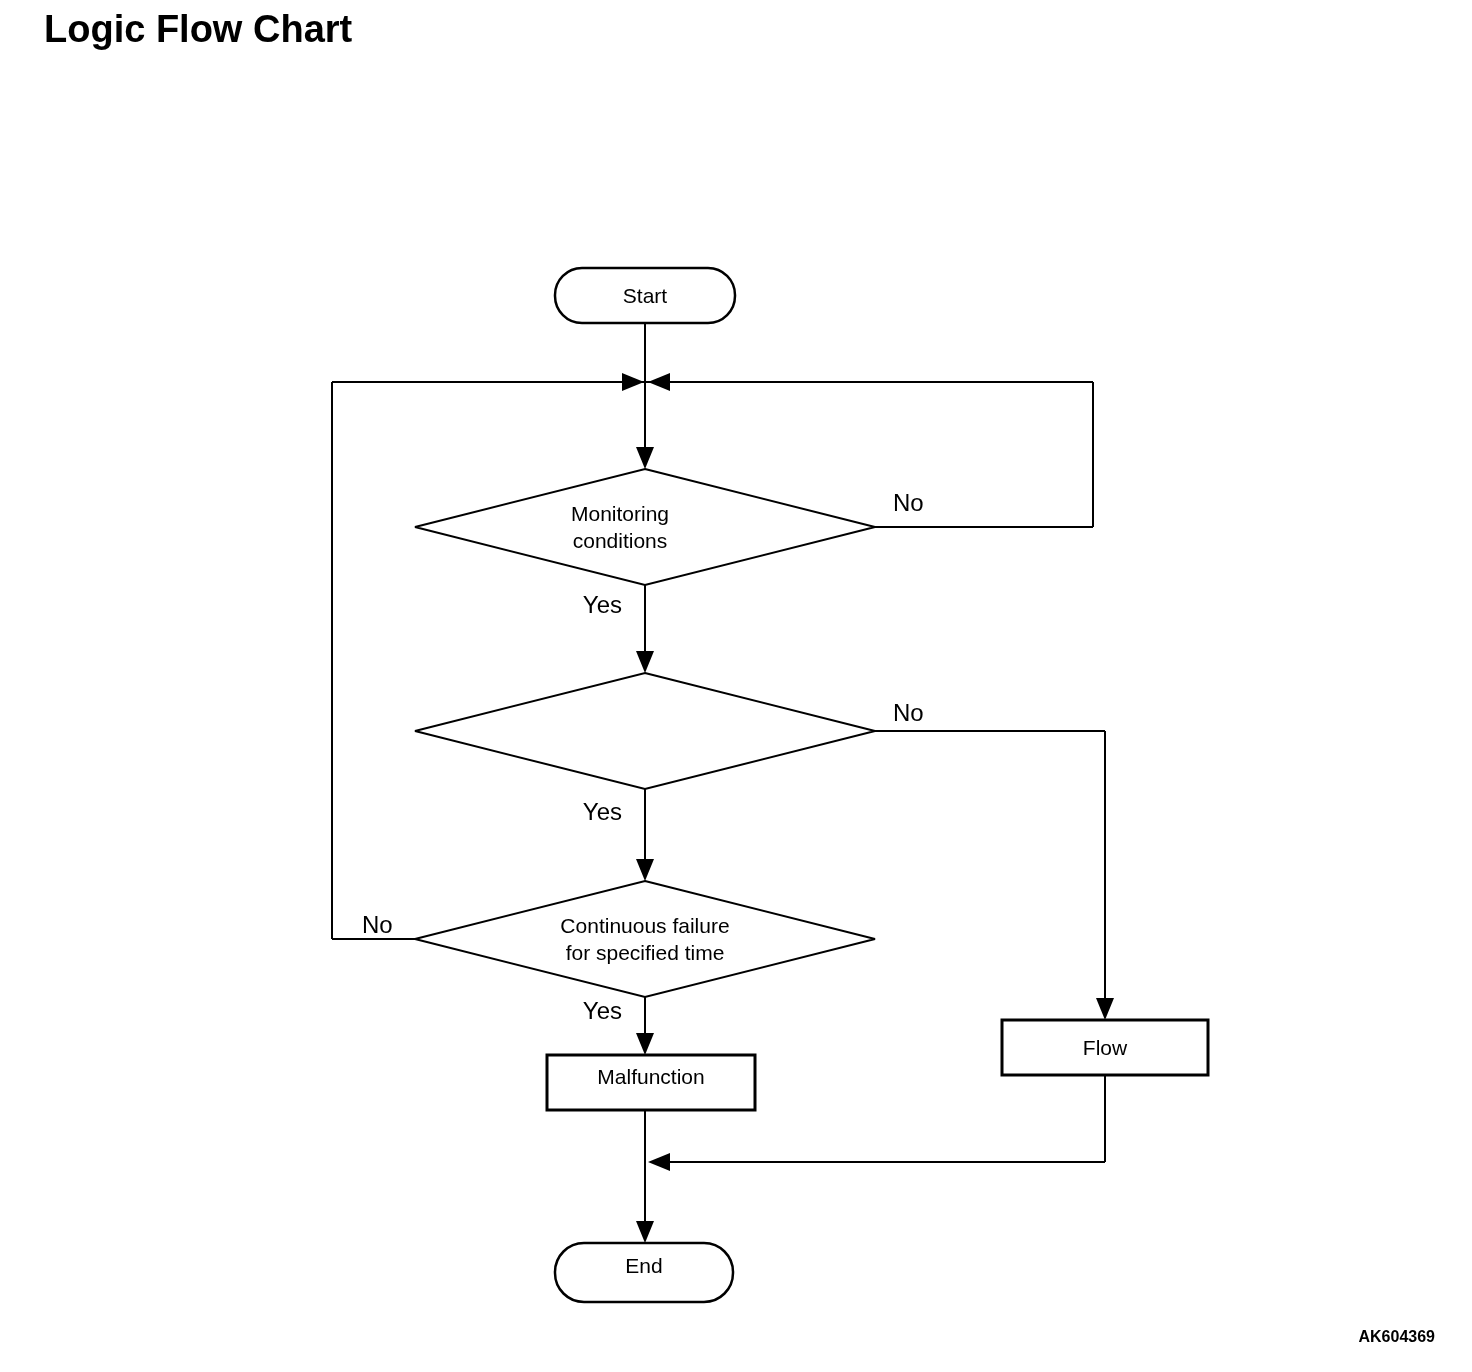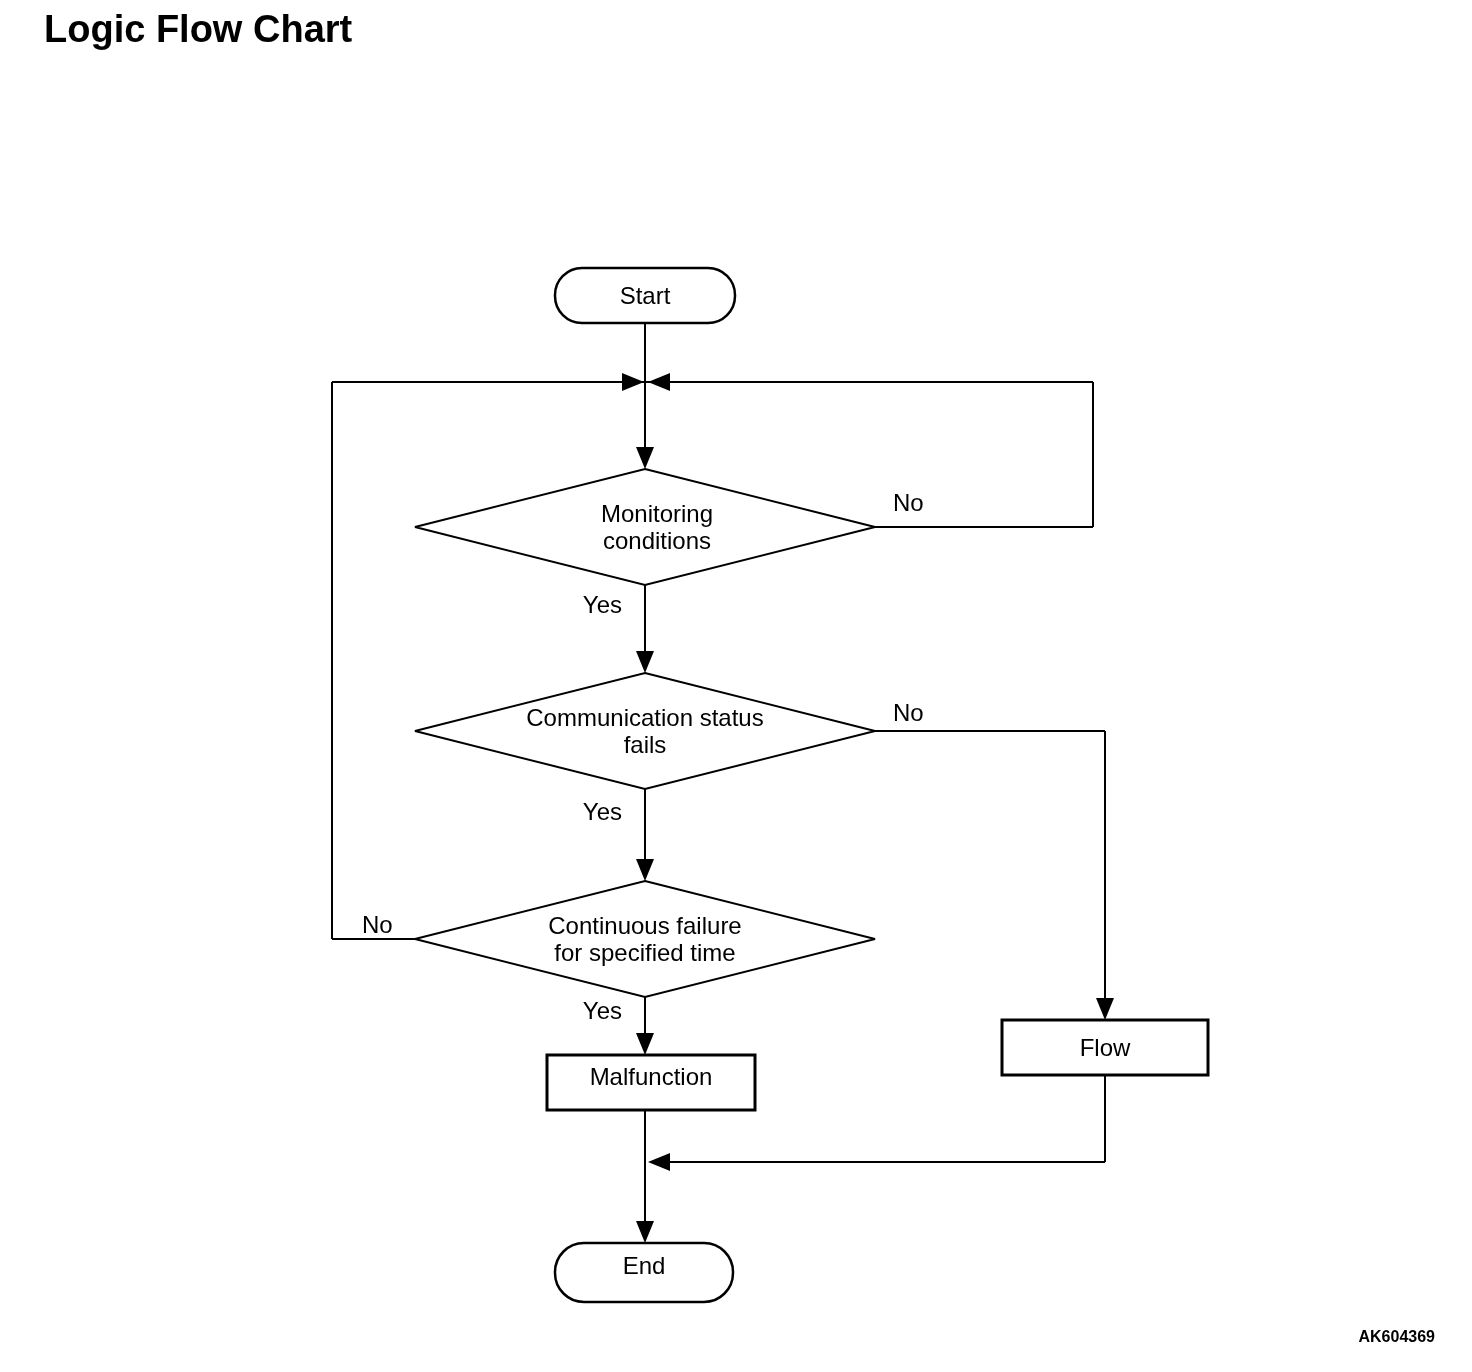--- a/index.html
+++ b/index.html
@@ -41,21 +41,21 @@
     font-weight: bold;
     white-space: nowrap;
   }
   .node-label {
     position: absolute;
     display: flex;
     flex-direction: column;
     align-items: center;
     justify-content: center;
     text-align: center;
-    font-size: 24px;
+    font-size: 21px;
     line-height: 27px;
     white-space: nowrap;
   }
   .edge-label {
     position: absolute;
     font-size: 24px;
     line-height: 24px;
     white-space: nowrap;
   }
   .shape {
@@ -128,29 +128,25 @@
       <polygon class="arrowhead" points="645,1243 636,1221 654,1221"></polygon>
     </g>
   </svg>
 
   <div class="page-title">Logic Flow Chart</div>
 
   <div class="node-label" style="left:555px; top:268px; width:180px; height:55px;">
     <span>Start</span>
   </div>
 
-  <div class="node-label" style="left:427px; top:469px; width:460px; height:116px;">
+  <div class="node-label" style="left:390px; top:469px; width:460px; height:116px;">
     <span>Monitoring</span>
     <span>conditions</span>
   </div>
 
-  <div class="node-label" style="left:415px; top:673px; width:460px; height:116px;">
-    <span>Communication status</span>
-    <span>fails</span>
-  </div>
 
   <div class="node-label" style="left:415px; top:881px; width:460px; height:116px;">
     <span>Continuous failure</span>
     <span>for specified time</span>
   </div>
 
   <div class="node-label" style="left:547px; top:1055px; width:208px; height:42px;">
     <span>Malfunction</span>
   </div>
 

